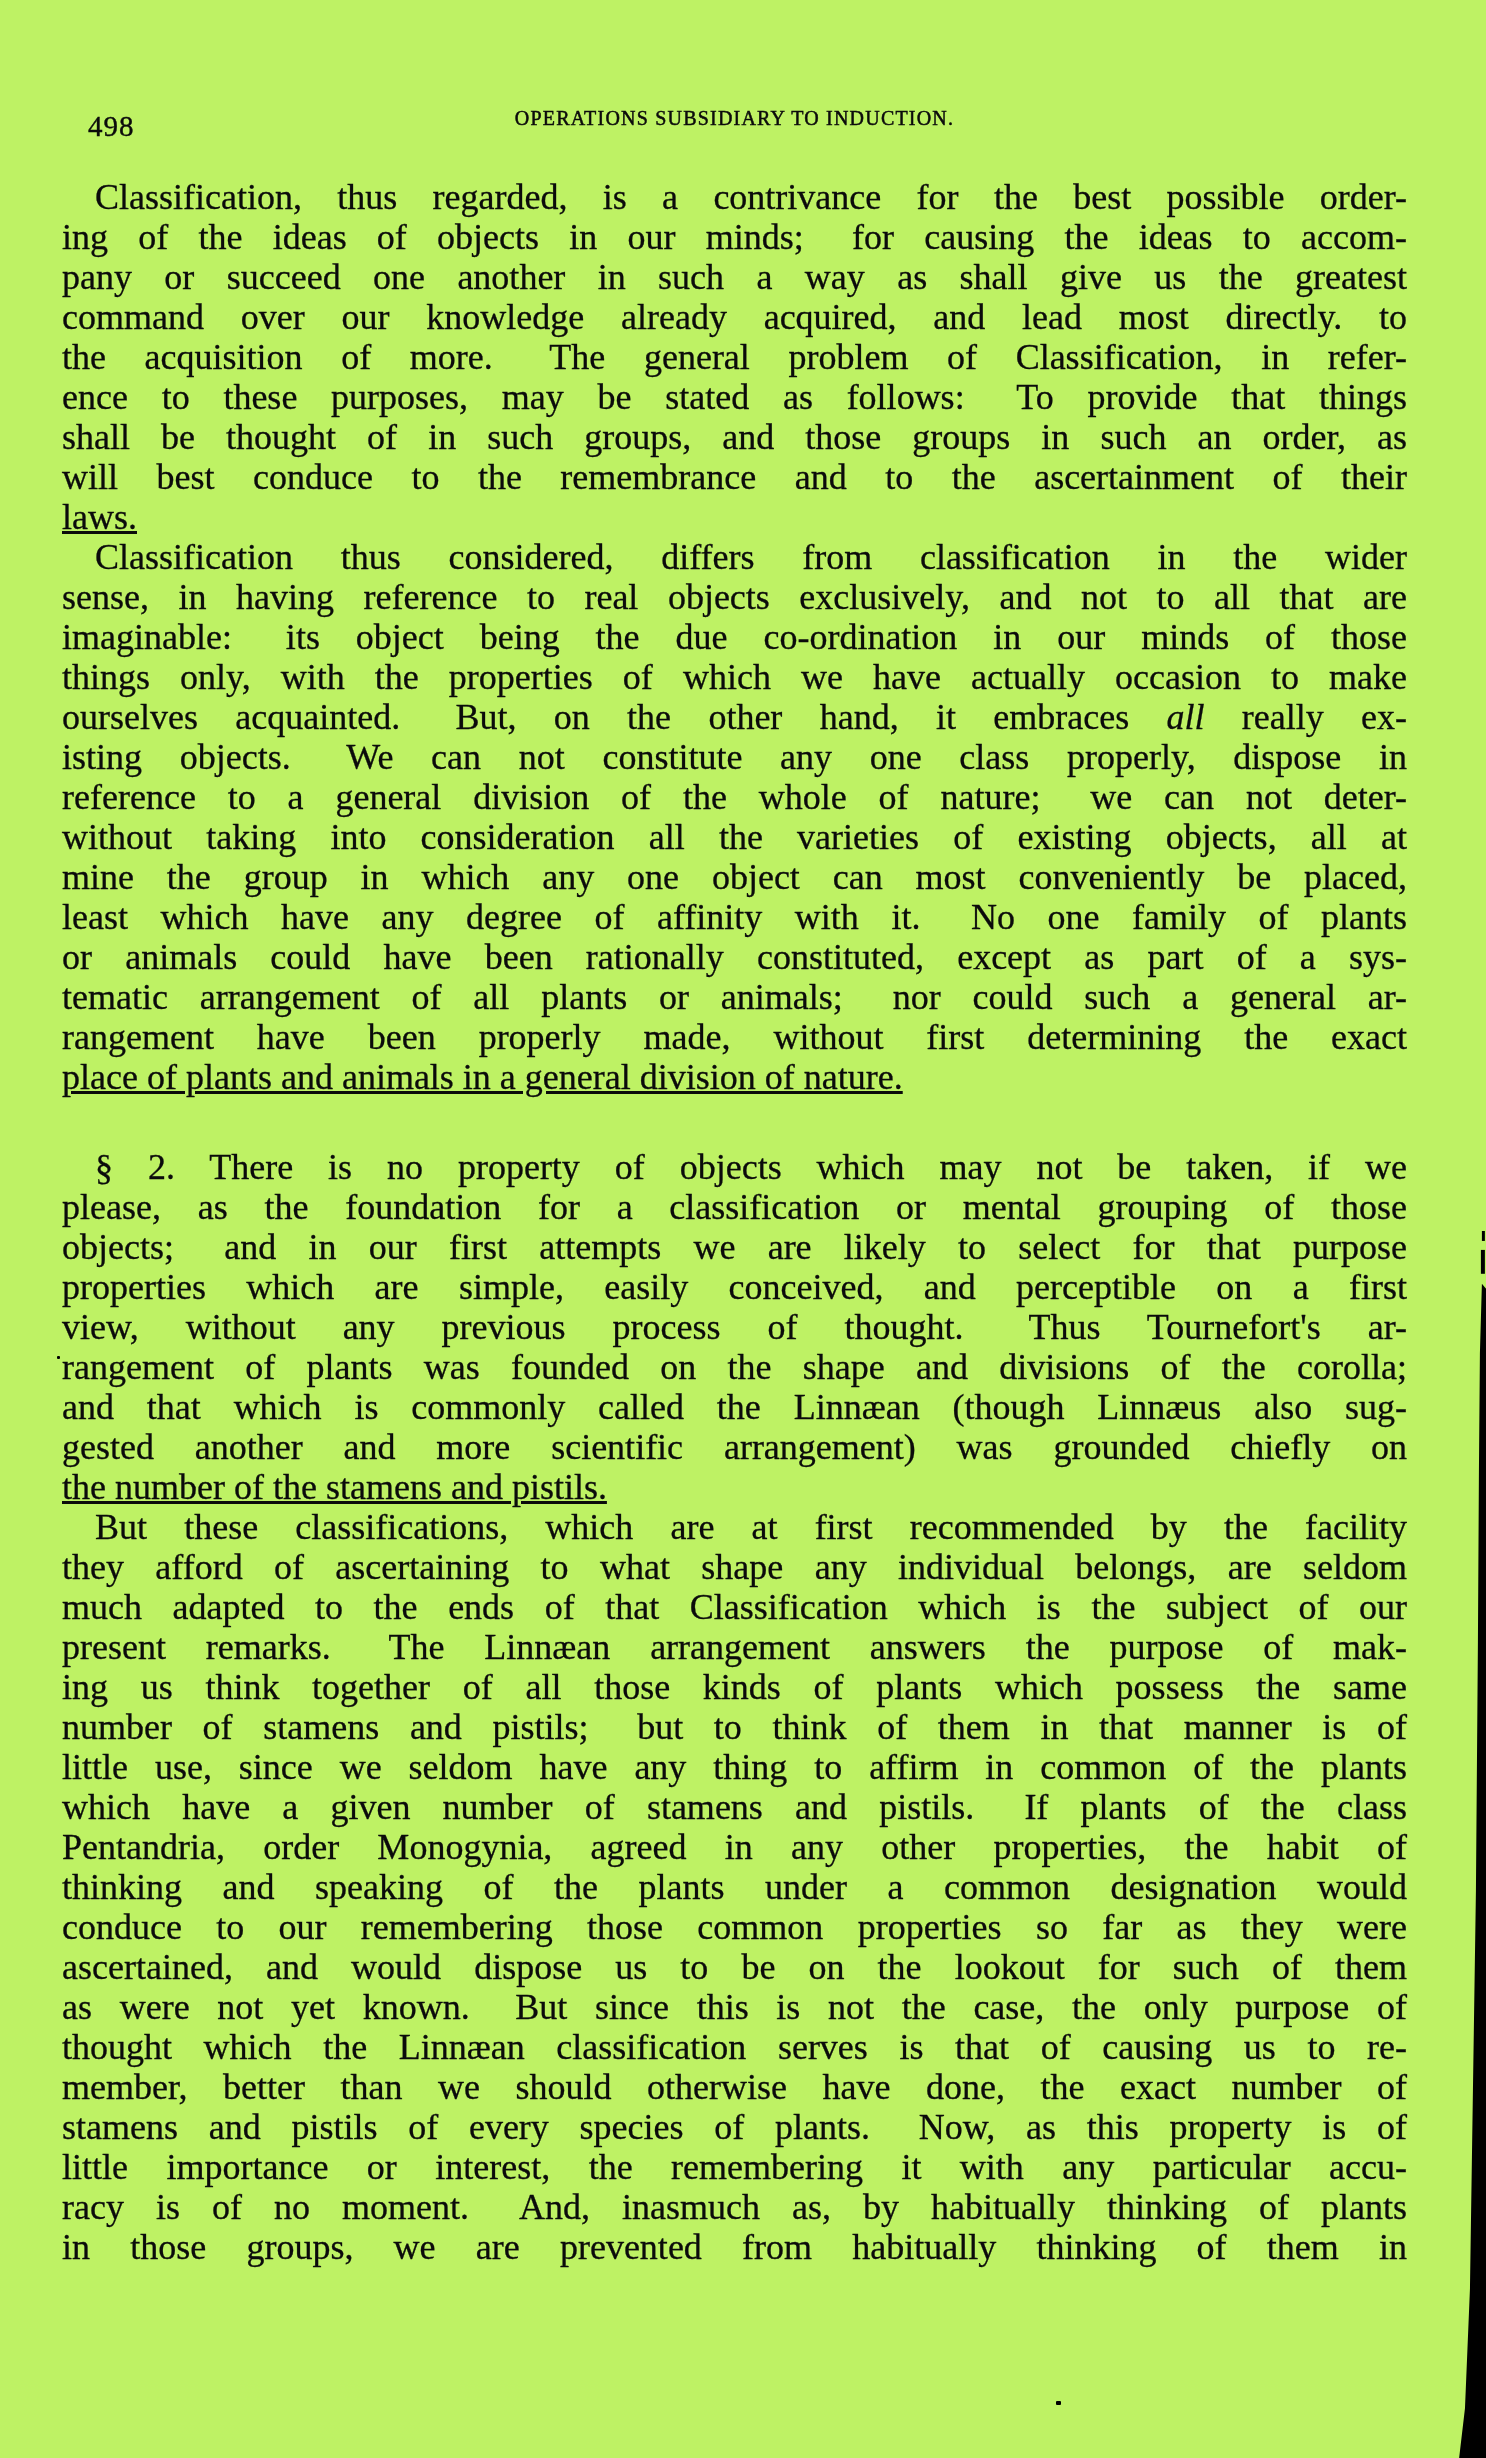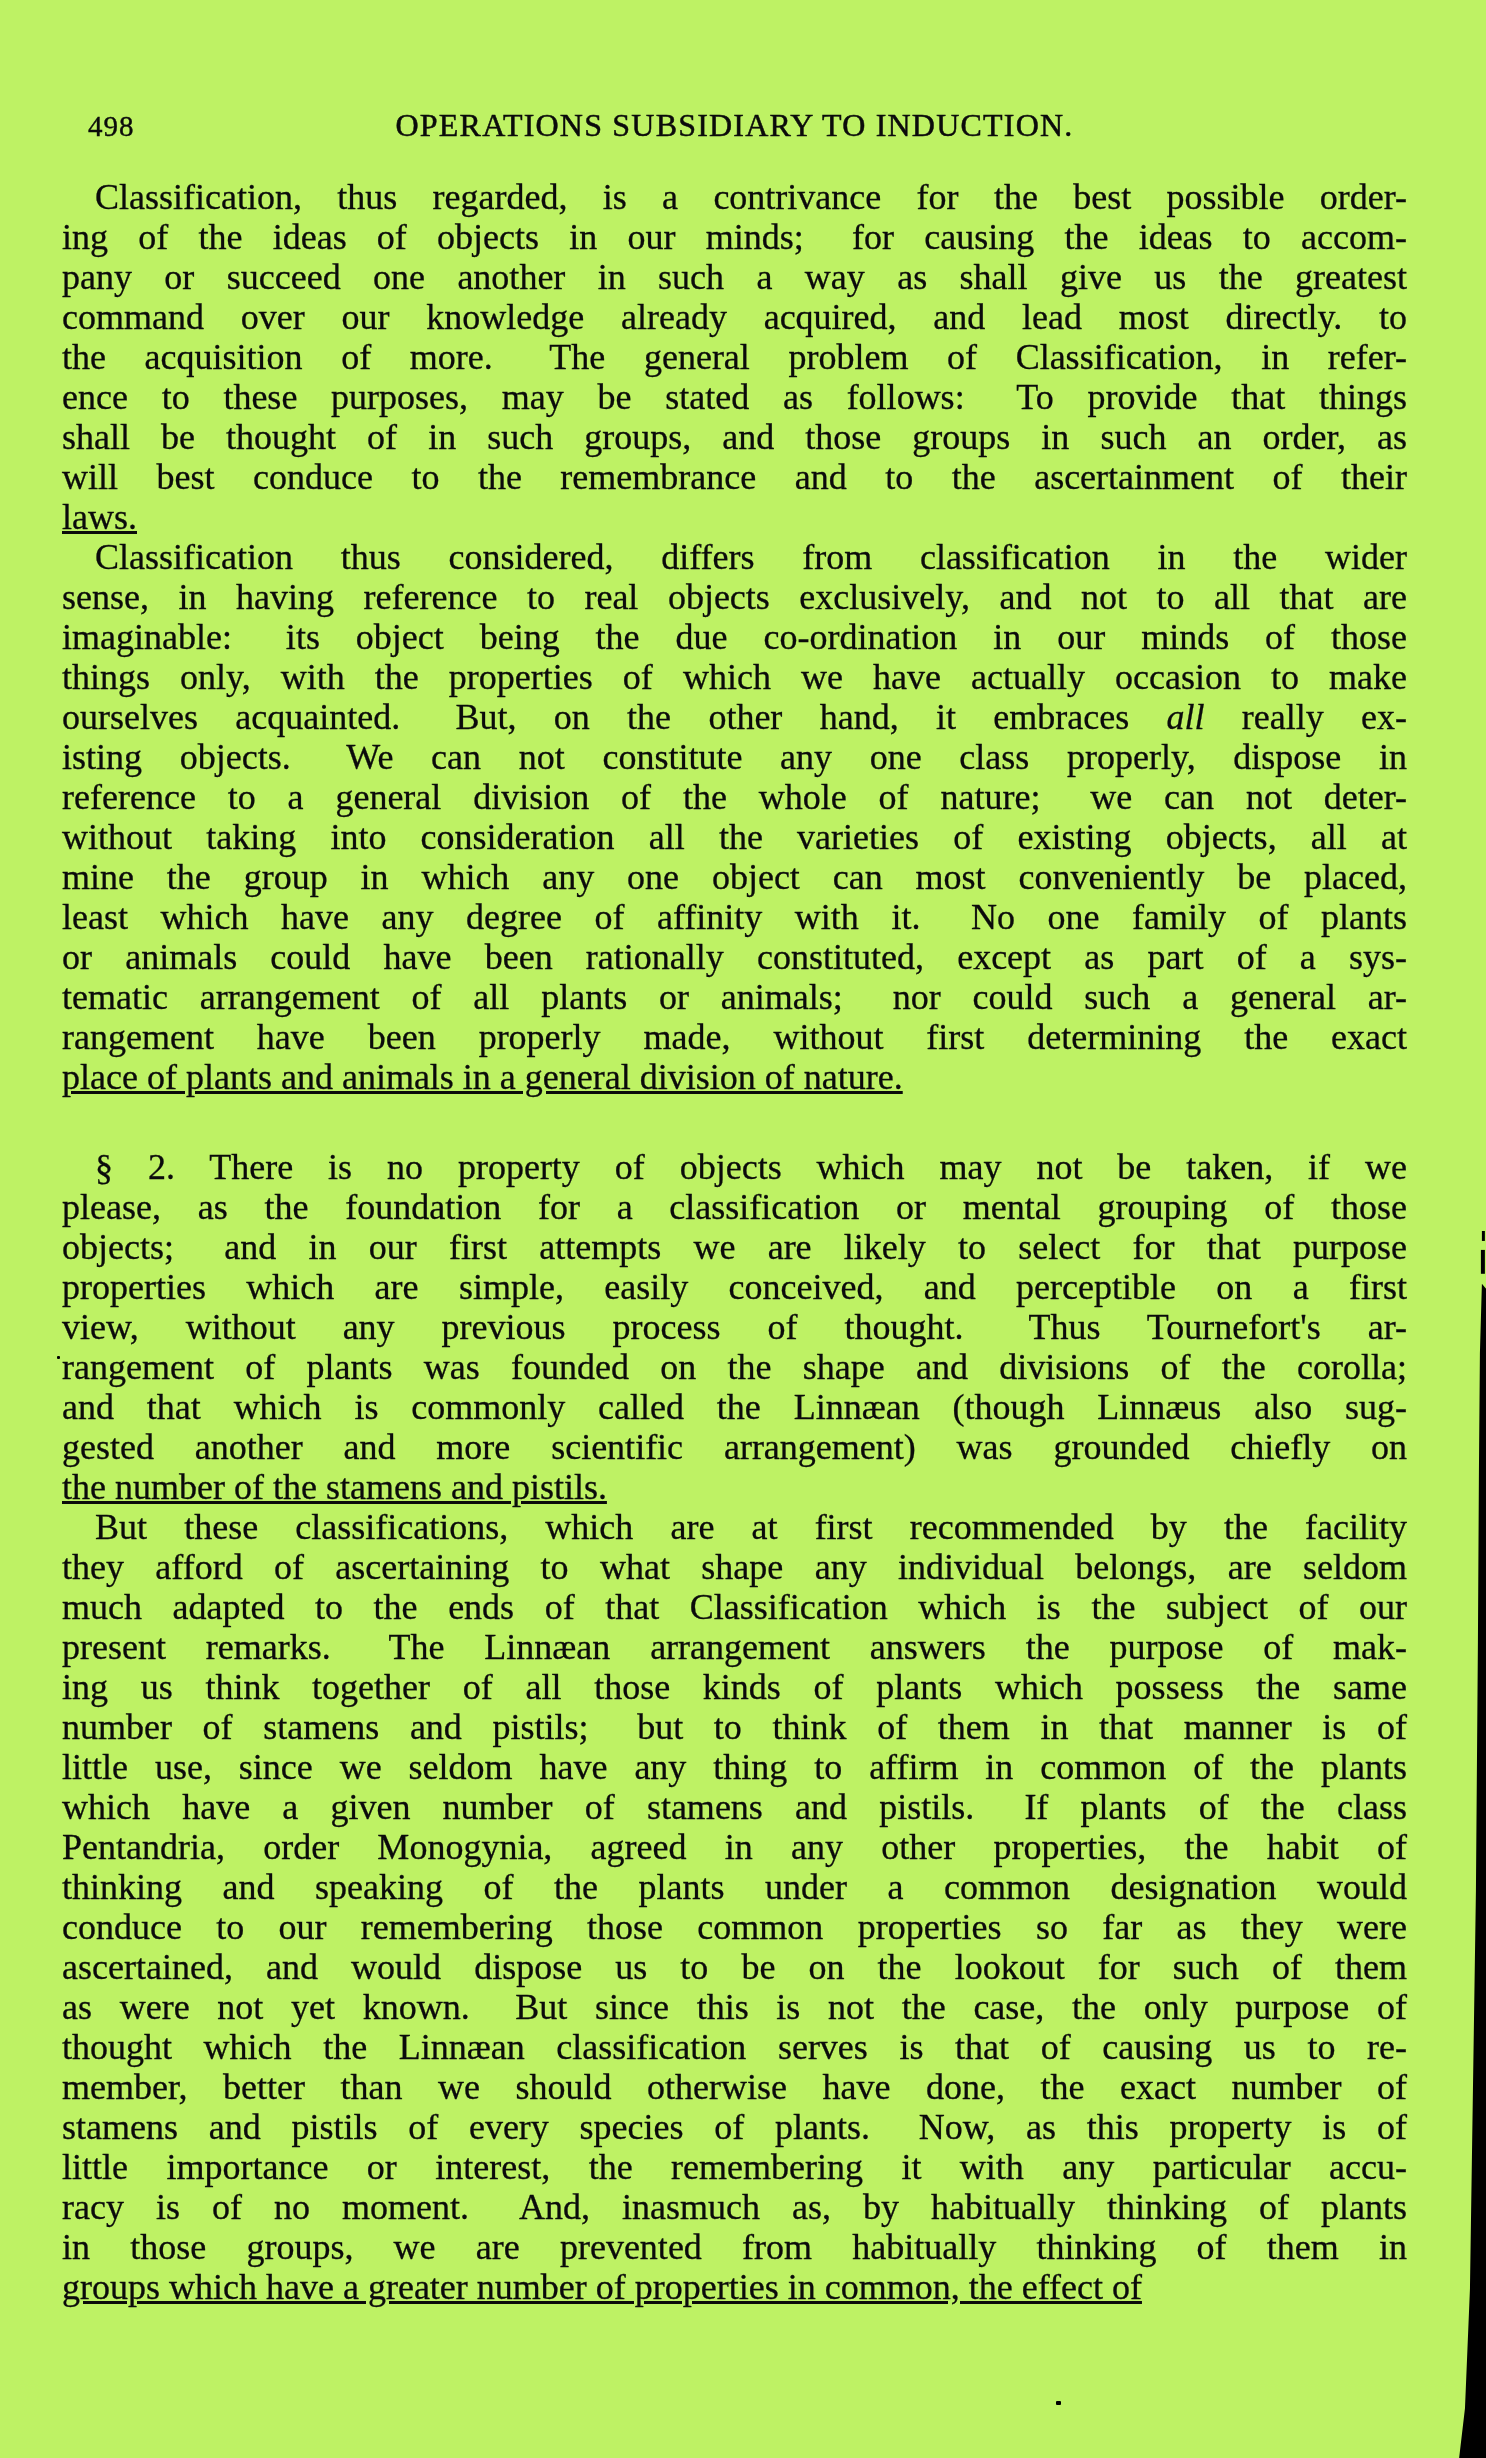--- a/index.html
+++ b/index.html
@@ -23,21 +23,21 @@
   }
   .page-number {
     position: absolute;
     left: 26px; top: 3px;
     font-size: 29px;
     letter-spacing: 1px;
     -webkit-text-stroke: 0.4px;
   }
   .running-header {
     text-align: center;
-    font-size: 32px;
+    font-size: 20px;
     letter-spacing: 1.2px;
     -webkit-text-stroke: 0.5px;
     white-space: nowrap;
   }
   .text-block {
     position: absolute;
     left: 62px; top: 177px;
     width: 1345px;
     font-size: 36px;
     -webkit-text-stroke: 0.3px;
@@ -120,21 +120,20 @@
       <div class="line"><span>thinking and speaking of the plants under a common designation would</span></div>
       <div class="line"><span>conduce to our remembering those common properties so far as they were</span></div>
       <div class="line"><span>ascertained, and would dispose us to be on the lookout for such of them</span></div>
       <div class="line"><span>as were not yet known.  But since this is not the case, the only purpose of</span></div>
       <div class="line"><span>thought which the Linnæan classification serves is that of causing us to re-</span></div>
       <div class="line"><span>member, better than we should otherwise have done, the exact number of</span></div>
       <div class="line"><span>stamens and pistils of every species of plants.  Now, as this property is of</span></div>
       <div class="line"><span>little importance or interest, the remembering it with any particular accu-</span></div>
       <div class="line"><span>racy is of no moment.  And, inasmuch as, by habitually thinking of plants</span></div>
       <div class="line"><span>in those groups, we are prevented from habitually thinking of them in</span></div>
-      <div class="line lastline"><span>groups which have a greater number of properties in common, the effect of</span></div>
     </div>
 
   <div class="speck" style="left:57px; top:1356px; width:3px; height:3px;"></div>
   <div class="speck" style="left:1056px; top:2401px; width:5px; height:4px;"></div>
 
   <svg class="overlay-svg" width="1487" height="2459" viewBox="0 0 1494 2471">
     <rect x="1489" y="1237" width="3" height="10" fill="#000"></rect>
     <rect x="1488" y="1256" width="4" height="24" fill="#000"></rect>
     <polygon fill="#000" points="
       1489,1290 1494,1296 1494,2471 1466,2471

